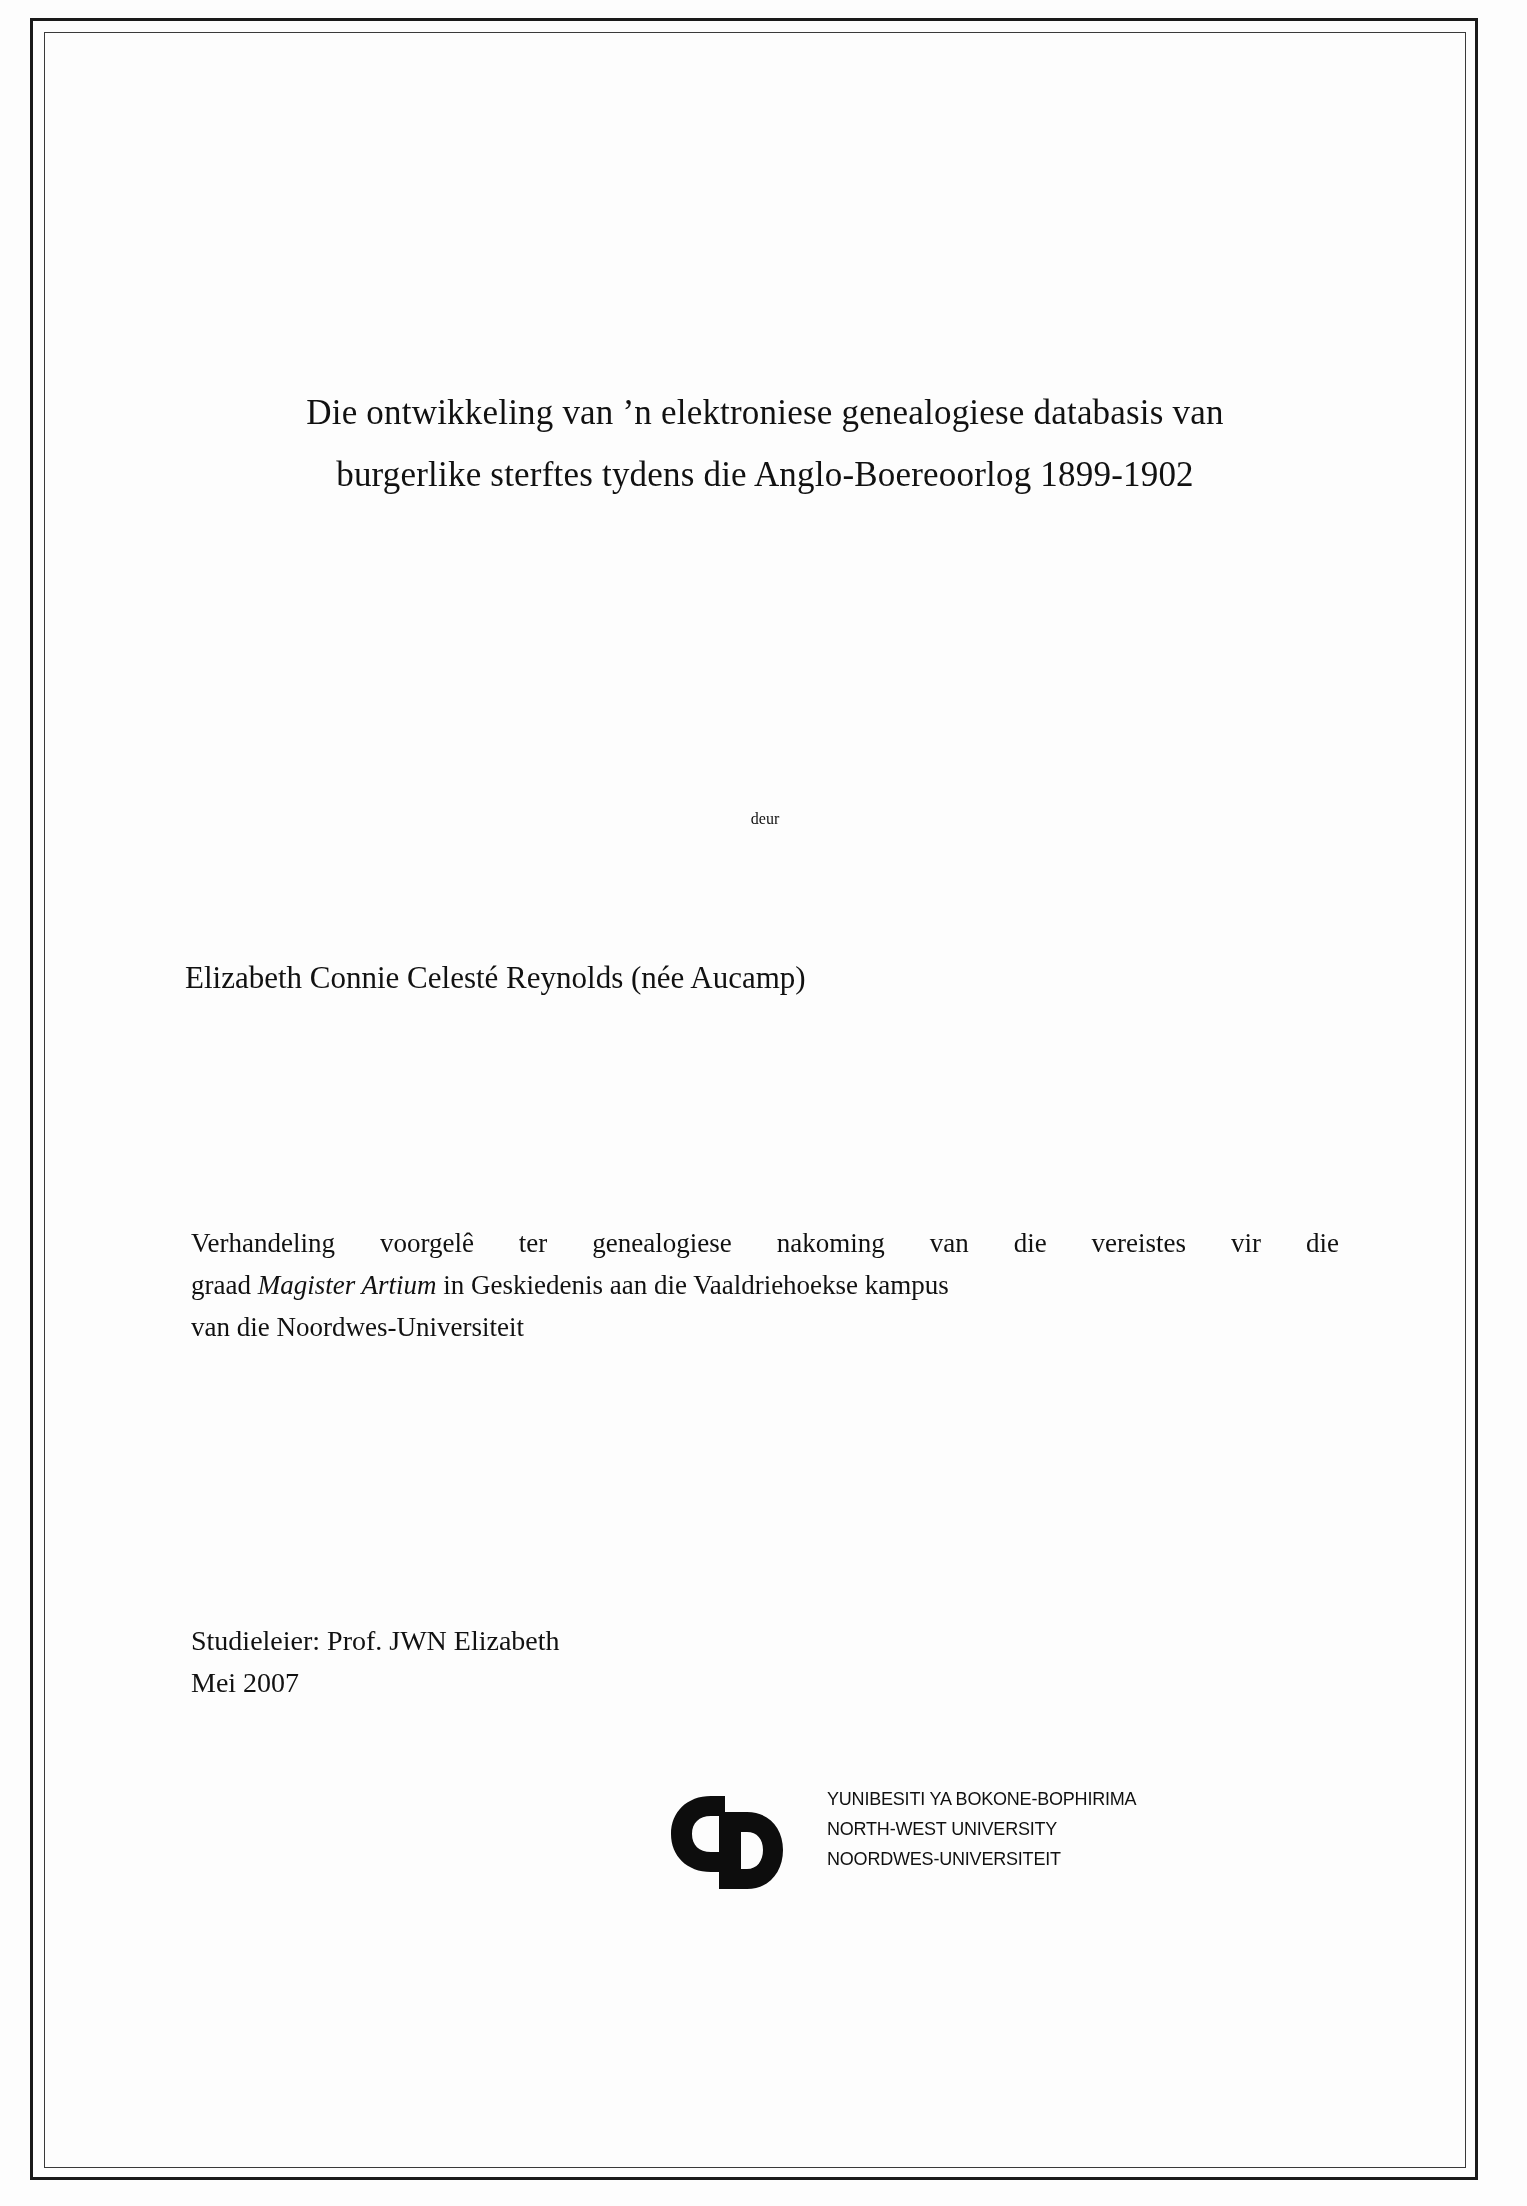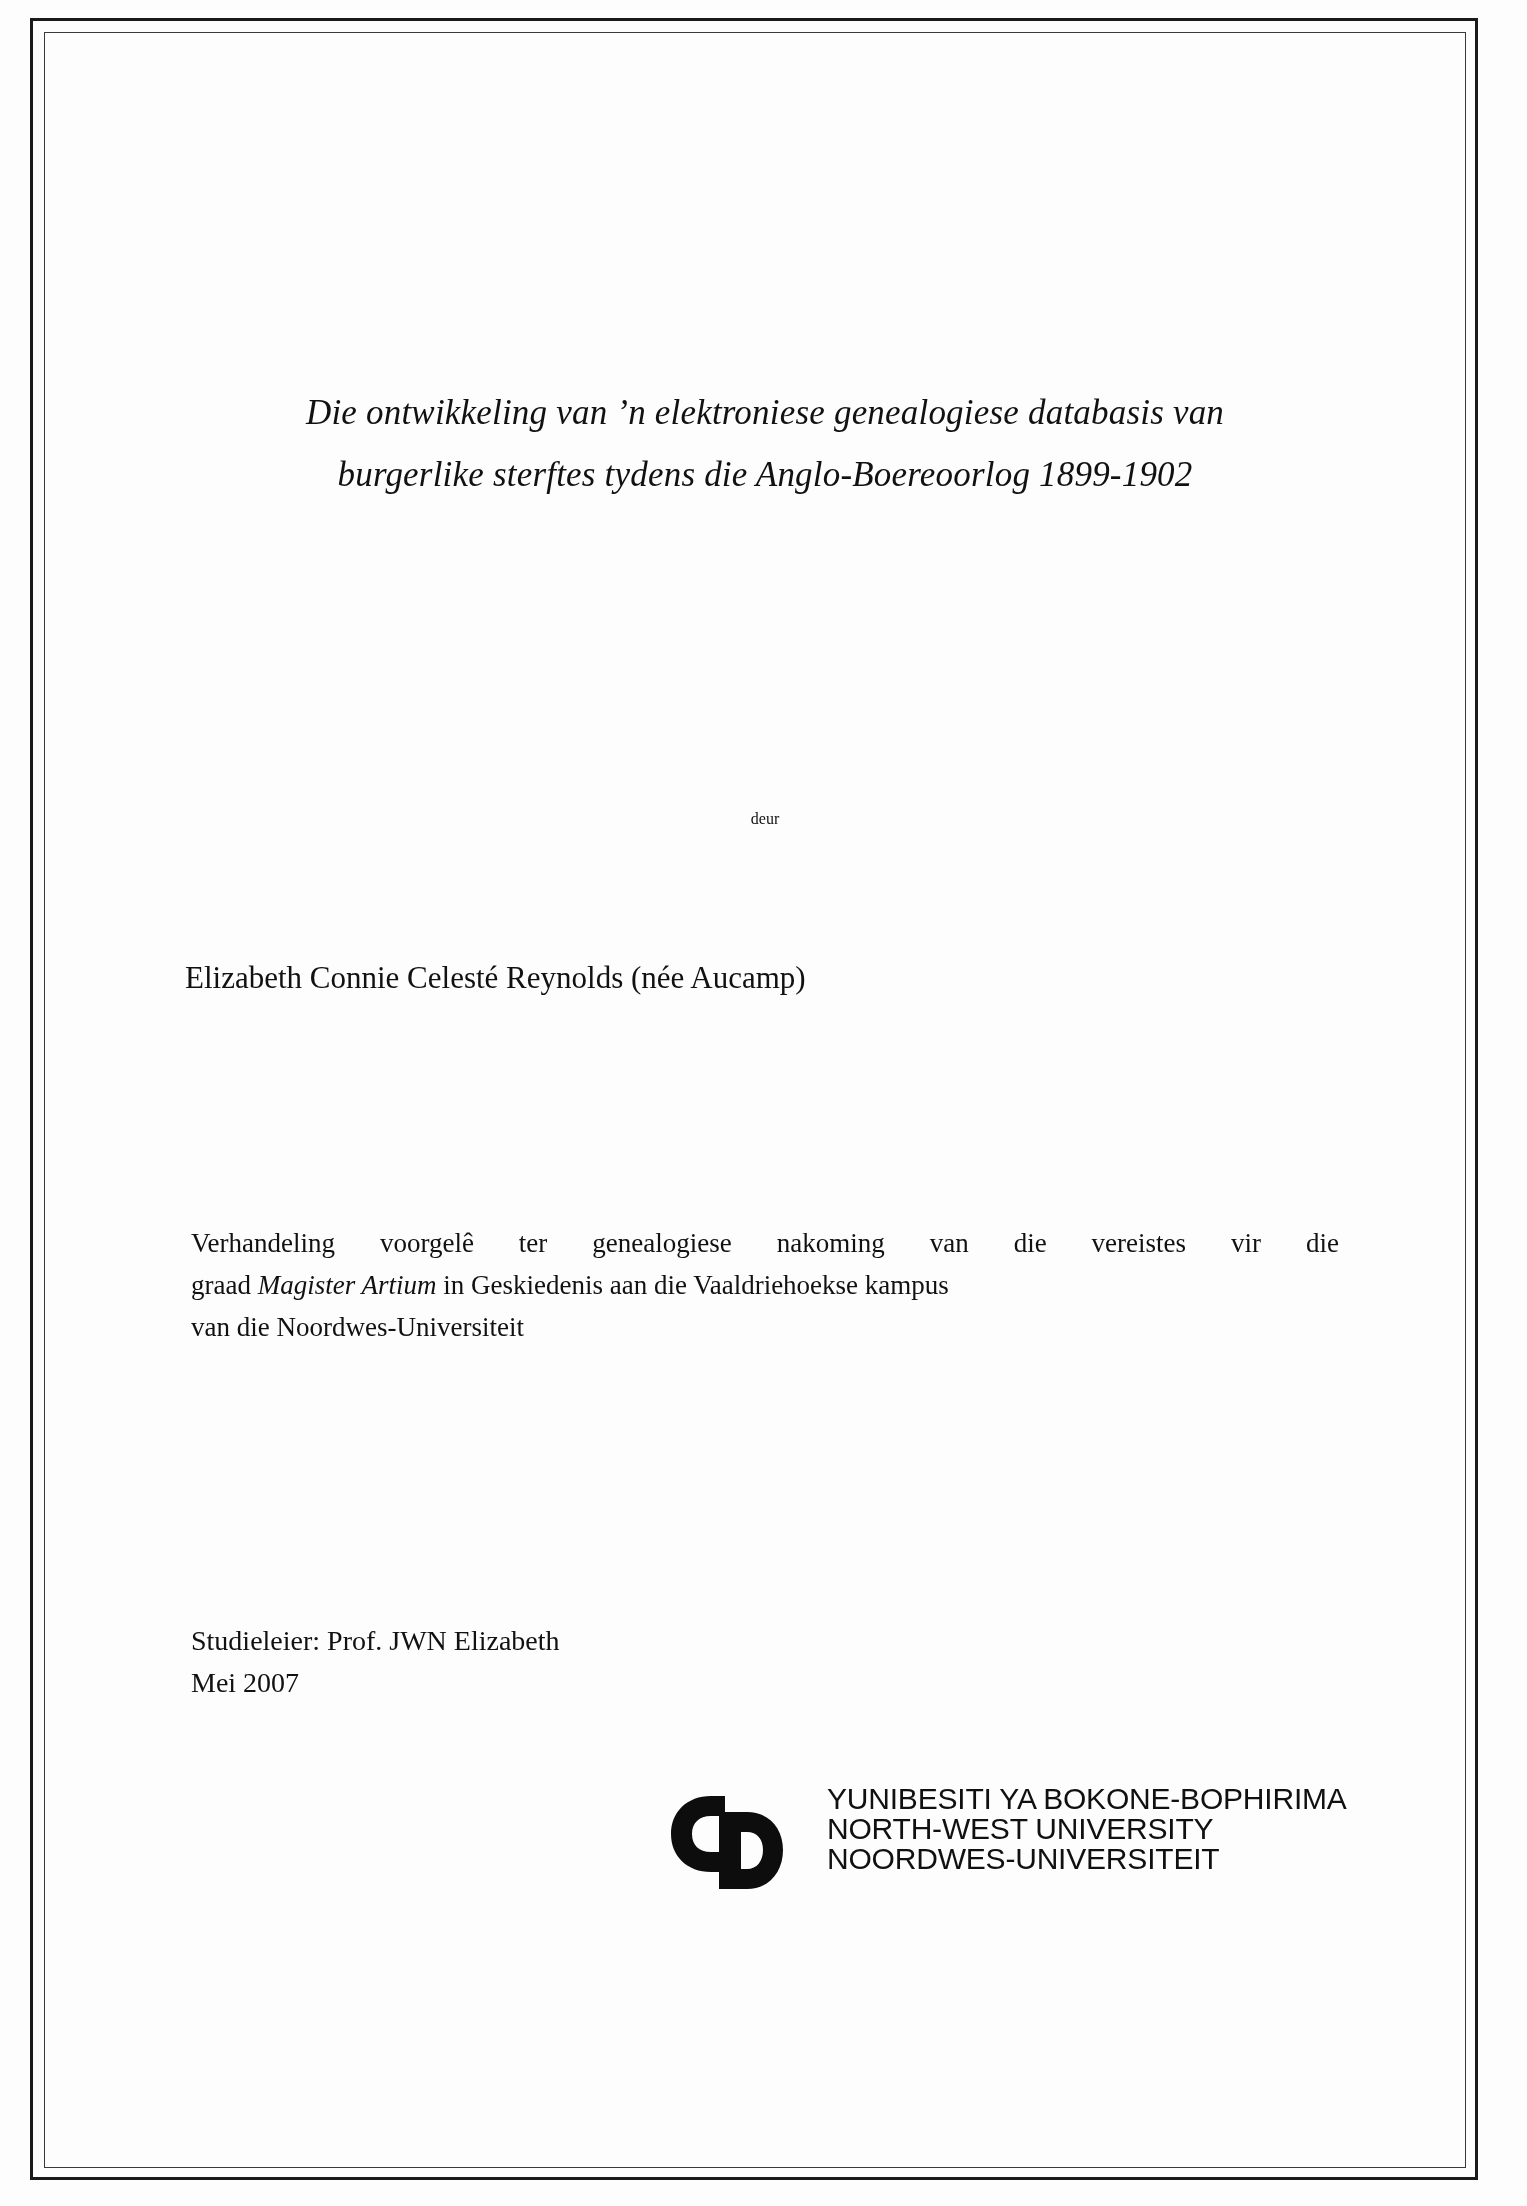--- a/index.html
+++ b/index.html
@@ -53,21 +53,20 @@
     width: 1160px;
     height: 2206px;
   }
 
   .title-block {
     position: absolute;
     top: 382px;
     left: 0;
     width: 1160px;
     text-align: center;
-    font-style: italic;
   }
   .title-line {
     font-size: 35px;
     line-height: 62px;
     letter-spacing: 0.2px;
   }
 
   .deur {
     position: absolute;
     top: 810px;
@@ -129,21 +128,21 @@
     width: 150px;
     height: 105px;
   }
   .logo-mark svg { display: block; }
 
   .logo-text {
     position: absolute;
     left: 342px;
     top: 2px;
     font-family: "Liberation Sans", sans-serif;
-    font-size: 30px;
+    font-size: 18px;
     line-height: 30px;
     letter-spacing: -0.2px;
     color: #101010;
     white-space: nowrap;
   }
 </style>
 </head>
 <body>
 
 <div class="page-sheet">

